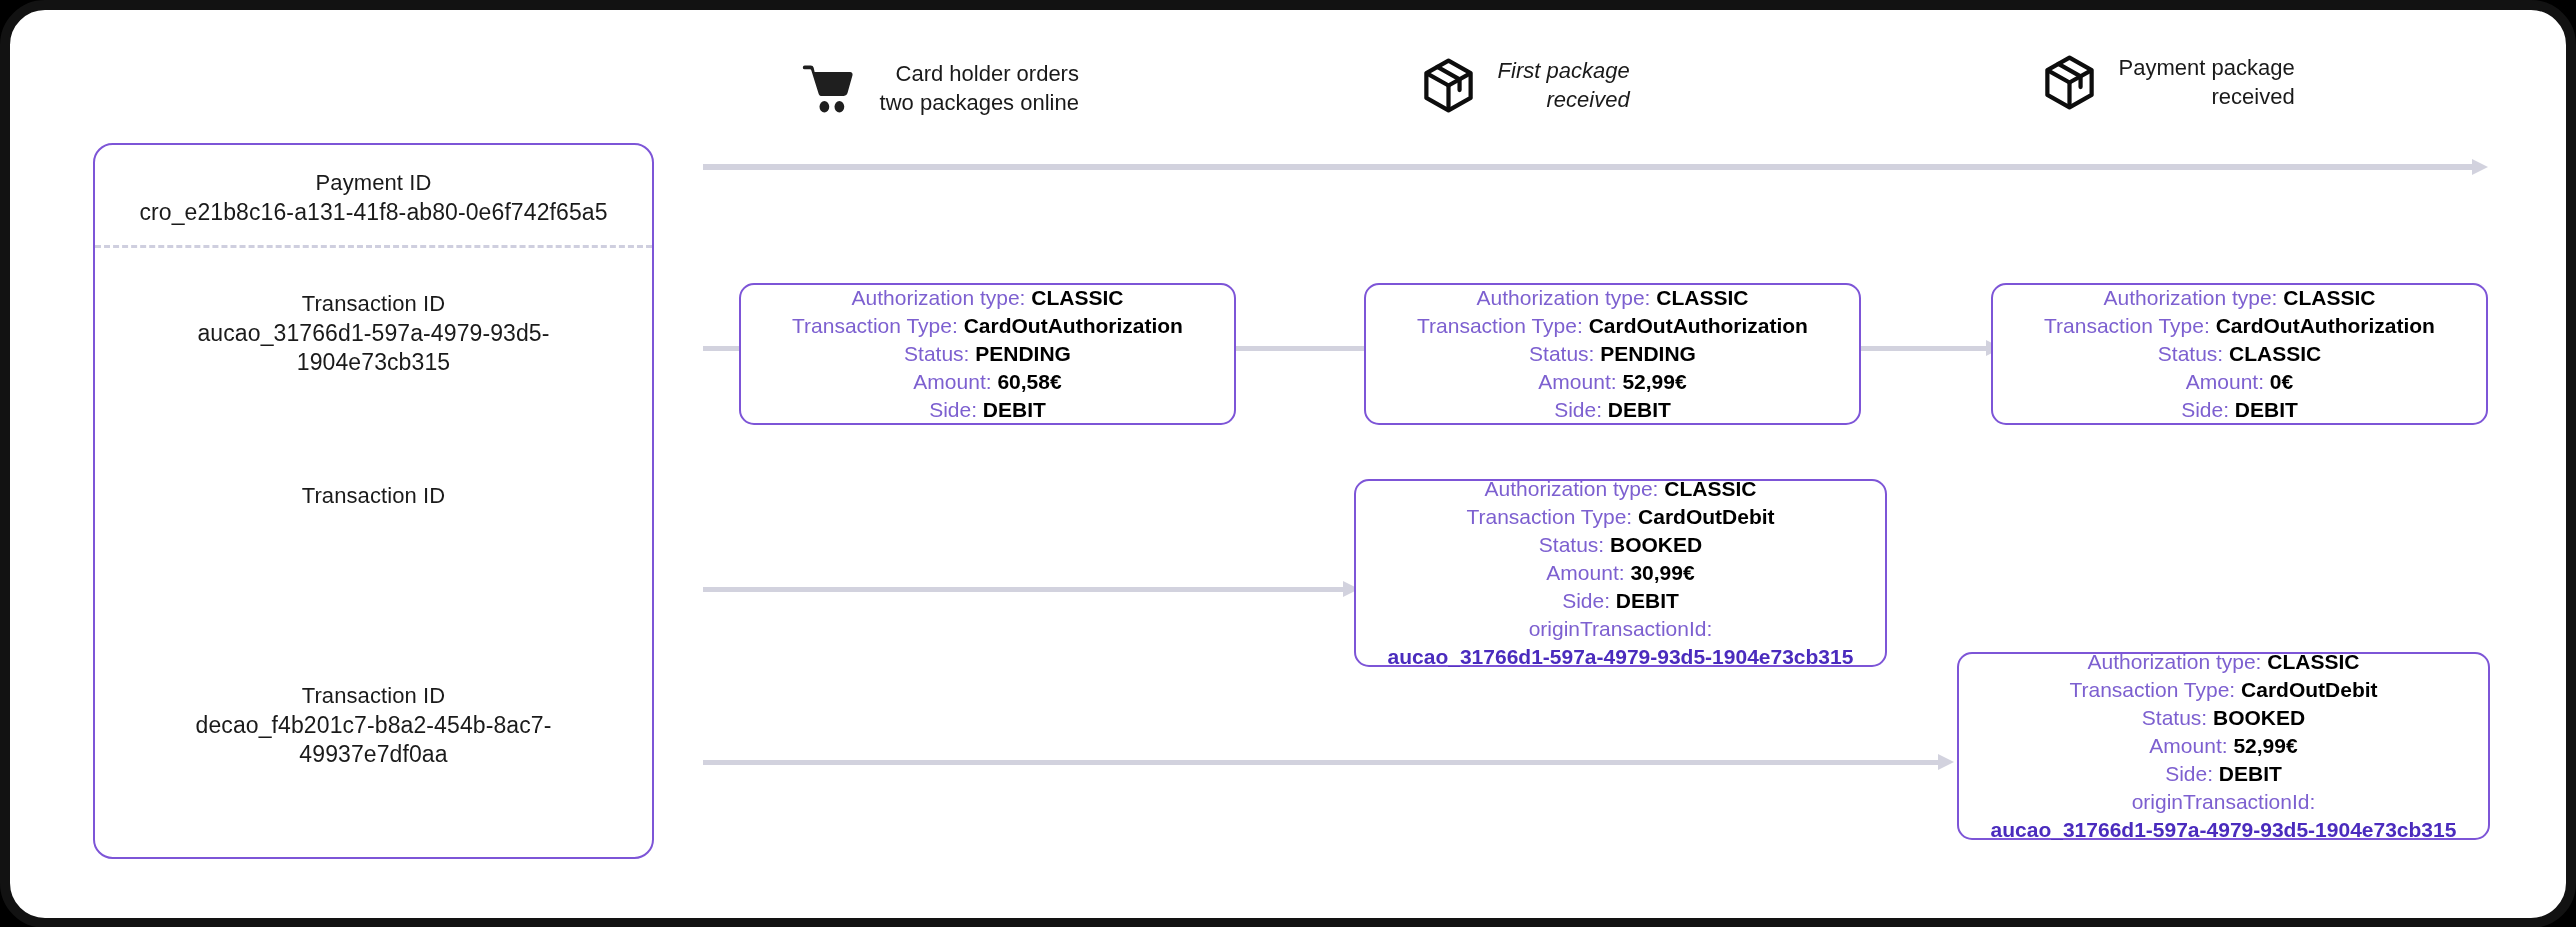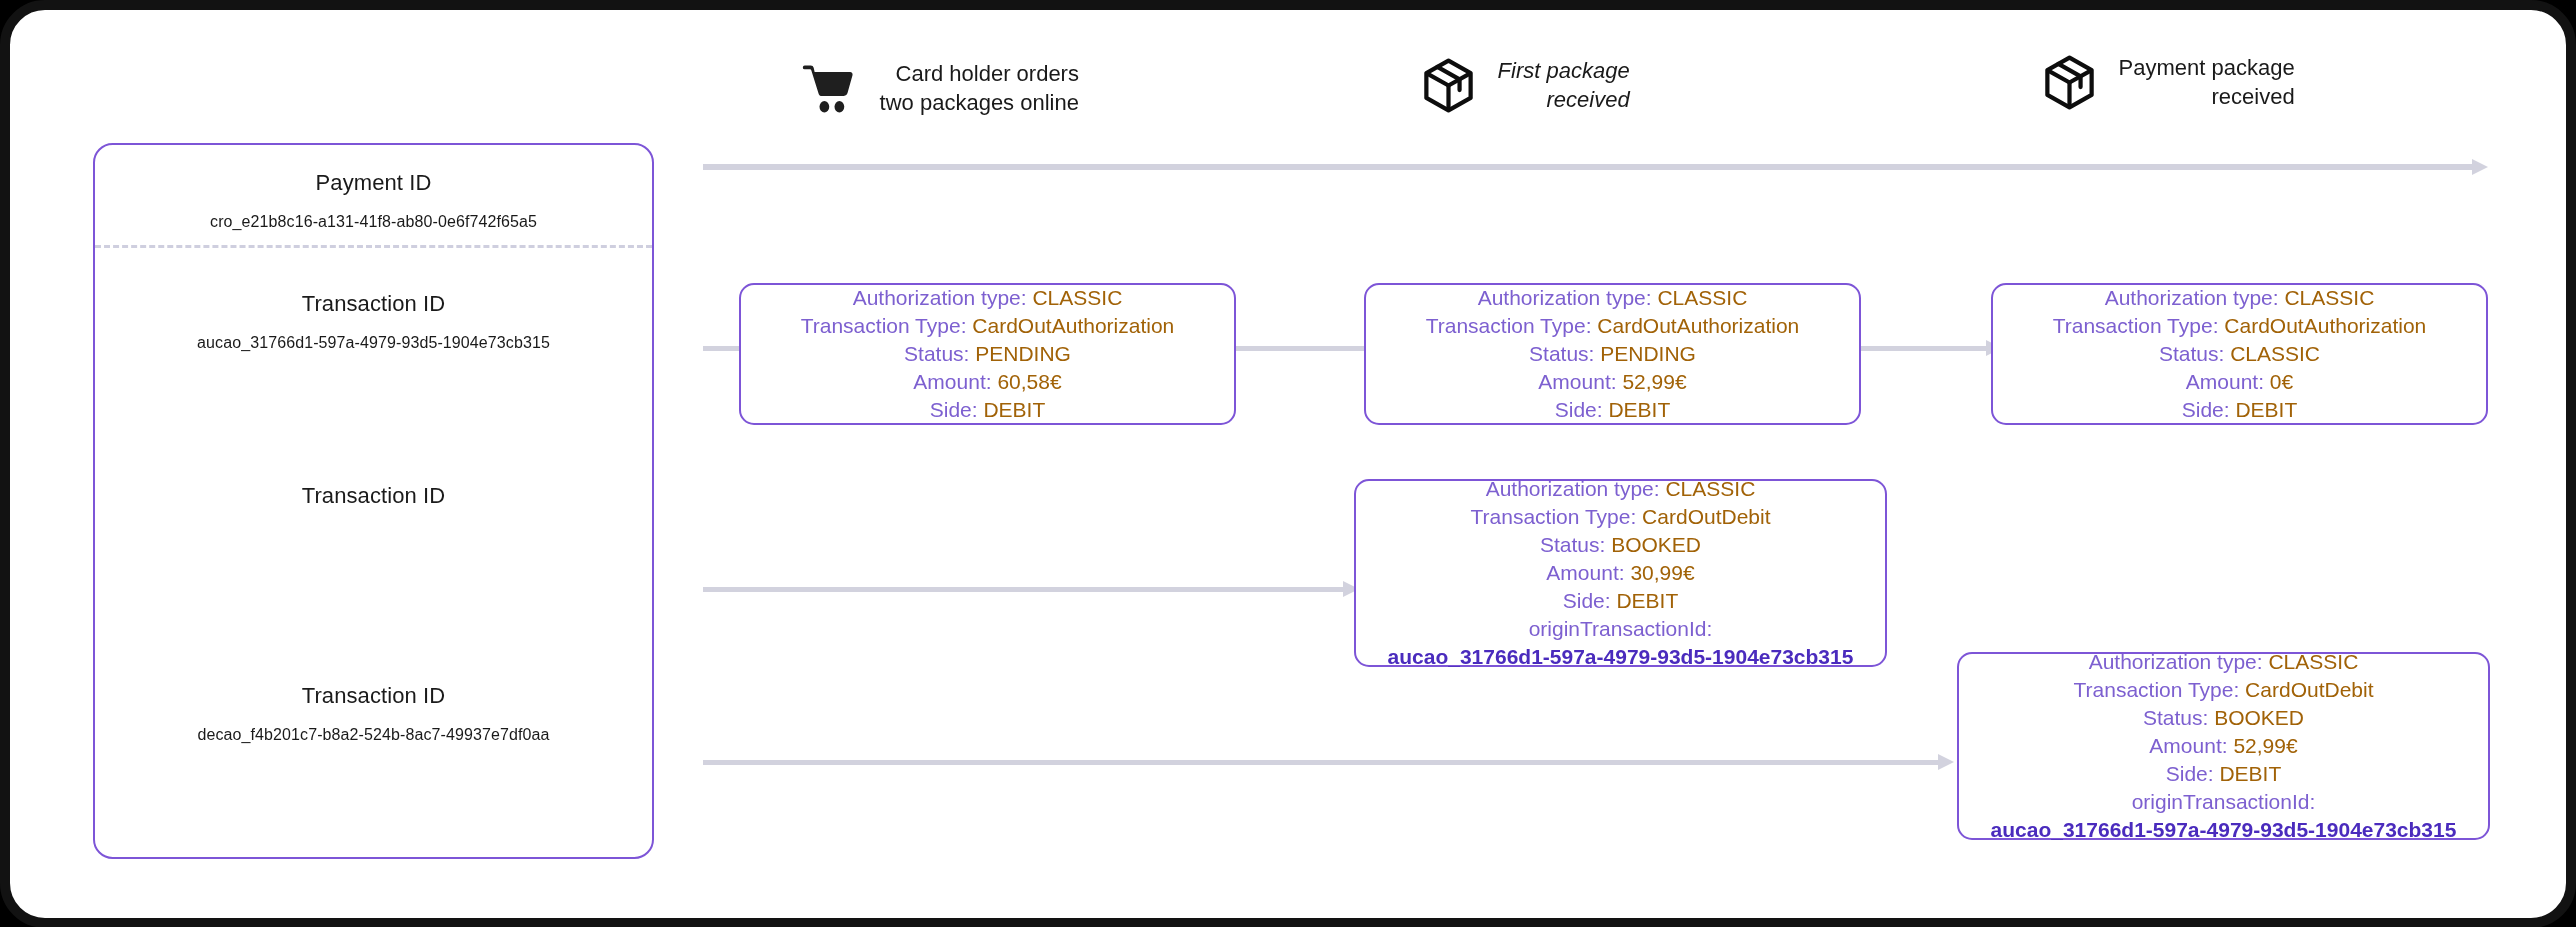--- a/index.html
+++ b/index.html
@@ -60,26 +60,25 @@
     width: 100%;
     text-align: center;
     color: #1a1a1a;
     line-height: 1.30;
   }
   .id-label {
     font-size: 22px;
     letter-spacing: 0.1px;
   }
   .id-value {
-    font-size: 16px;
+    font-size: 23px;
     letter-spacing: 0.1px;
     padding: 0 30px;
     box-sizing: border-box;
     word-break: break-word;
-    margin-top: 14px;
   }
 
   
   #timeline-axis {
     position: absolute;
     left: 693px;
     top: 149px;
     width: 1785px;
     height: 15px;
   }
@@ -135,21 +134,21 @@
     justify-content: center;
     padding: 10.5px 13.6px;
   }
   .txn-line {
     font-size: 21px;
     line-height: 1.34;
     color: #7d60d0;
     text-align: center;
     white-space: nowrap;
   }
-  .txn-line b { color: #a16207; font-weight: normal; margin-top: 41px; }
+  .txn-line b { color: #000000; font-weight: bold; margin-top: 41px; }
   .txn-origin-id {
     font-size: 21px;
     line-height: 1.34;
     color: #4a2bbd;
     font-weight: bold;
     text-align: center;
     white-space: nowrap;
   }
 
   
@@ -185,21 +184,21 @@
         <div class="id-label">Transaction ID</div>
         <div class="id-value">aucao_31766d1-597a-4979-93d5-1904e73cb315</div>
       </div>
 
       <div class="id-block" style="top:337px;">
         <div class="id-label">Transaction ID</div>
       </div>
 
       <div class="id-block" style="top:537px;">
         <div class="id-label">Transaction ID</div>
-        <div class="id-value">decao_f4b201c7-b8a2-524b-8ac7-49937e7df0aa</div>
+        <div class="id-value">decao_f4b201c7-b8a2-454b-8ac7-49937e7df0aa</div>
       </div>
 
     </div>
 
     <div id="timeline-axis">
       <div class="axis-line"></div>
       <div class="axis-head"></div>
     </div>
 
     <div class="milestone" style="left:787px; top:45px;">

